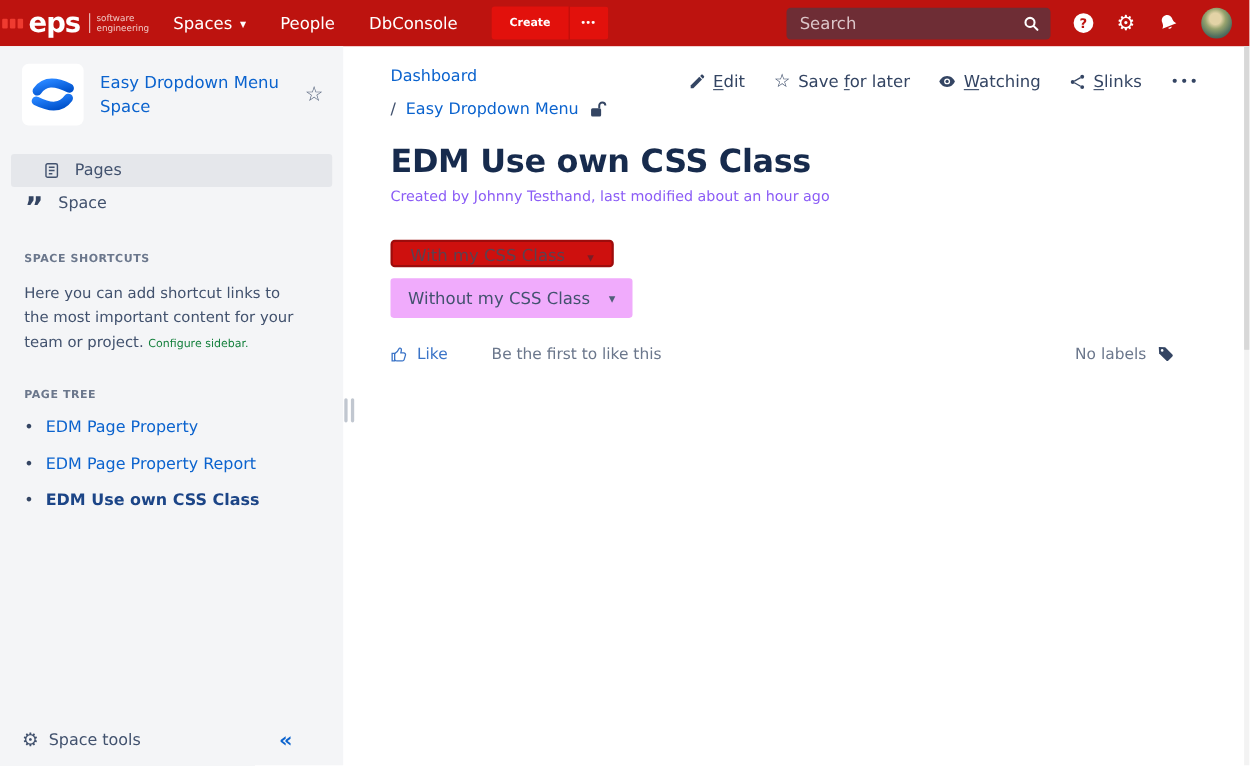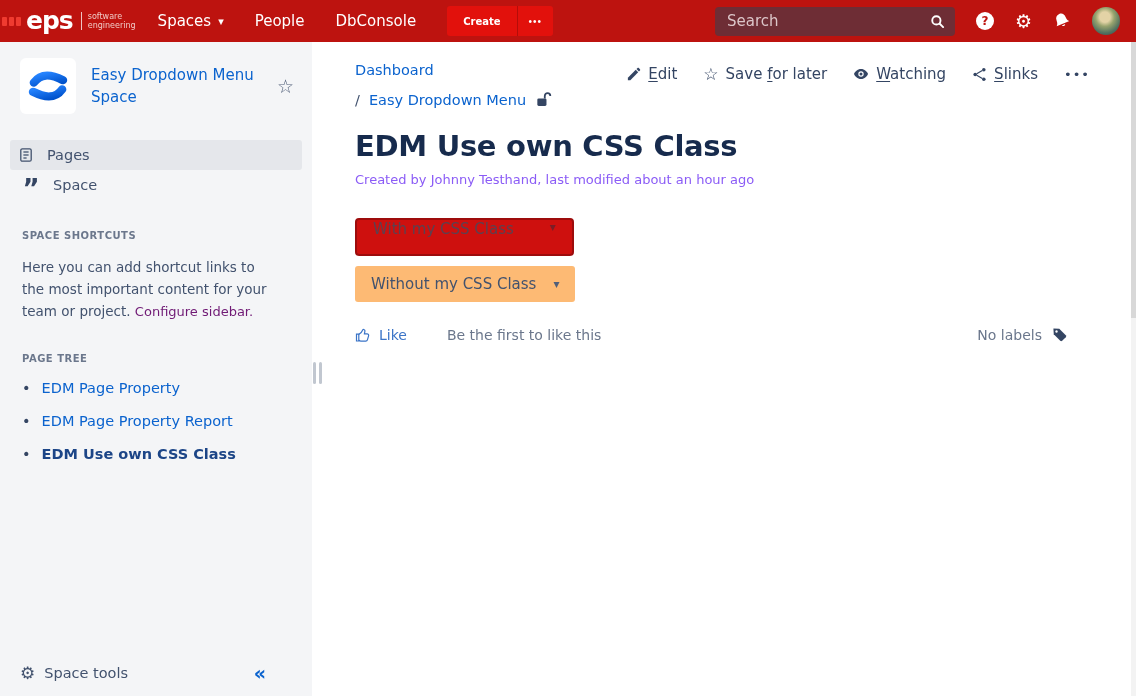--- a/index.html
+++ b/index.html
@@ -37,26 +37,26 @@
   .shell { display:flex; height:654px; position:relative; }
 
   
   .sidebar { width:312px; background:#f4f5f7; position:relative; flex-shrink:0; }
   .space-header { display:flex; align-items:center; gap:15px; padding:16px 18px 10px 20px; }
   .space-logo { width:56px; height:56px; background:#fff; border-radius:6px; display:flex; align-items:center; justify-content:center; flex-shrink:0; cursor:pointer; }
   .space-name { flex:1; color:#0b63ce; font-size:15px; line-height:22px; }
   .space-star { color:#505f79; font-size:19px; cursor:pointer; }
   .side-nav { margin-top:16px; }
   .side-item { display:flex; align-items:center; gap:13px; height:30px; padding-left:22px; font-size:14.5px; color:#42526e; cursor:pointer; }
-  .side-item.selected { background:#e5e7eb; border-radius:3px; margin:0 10px; padding-left:8px; }
+  .side-item.selected { background:#e5e7eb; border-radius:3px; margin:0 10px; padding-left:29px; }
   .quote-glyph { display:inline-block; width:18px; text-align:center; font-size:26px; font-weight:bold; line-height:14px; color:#344563; transform:translateY(4px); }
   .side-section { margin:30px 22px 0; }
   .side-heading { font-size:10px; font-weight:bold; color:#6b778c; letter-spacing:.5px; margin-bottom:15px; }
   .shortcut-text { font-size:13.5px; color:#42526e; line-height:22px; max-width:250px; }
-  .configure-link { color:#701a75; font-size:13px; }
+  .configure-link { color:#15803d; font-size:10px; }
   .tree-item { display:flex; align-items:flex-start; gap:11px; margin-bottom:14px; font-size:14.5px; line-height:19px; }
   .tree-bullet { color:#344563; }
   .tree-link { color:#0b63ce; }
   .tree-link.current { color:#1c4587; font-weight:bold; }
   .side-footer { position:absolute; left:0; right:0; bottom:0; height:46px; display:flex; align-items:center; padding:0 20px; }
   .space-tools { display:flex; align-items:center; gap:9px; color:#42526e; font-size:14.5px; cursor:pointer; }
   .gear-side { font-size:17px; color:#42526e; line-height:17px; }
   .collapse-btn { margin-left:auto; margin-right:26px; color:#0b63ce; font-size:19px; font-weight:bold; cursor:pointer; }
   .grip { position:absolute; left:313px; top:320px; display:flex; gap:3px; cursor:col-resize; }
   .grip i { width:3px; height:22px; background:#c1c7d0; border-radius:2px; display:block; }
@@ -69,23 +69,23 @@
   .crumb-line2 { margin-top:13px; display:flex; align-items:center; gap:9px; font-size:14.5px; color:#42526e; }
   .crumb-line2 a { color:#0b63ce; }
   .actions { display:flex; align-items:center; gap:26px; margin-top:2px; font-size:15px; color:#344563; }
   .action { display:flex; align-items:center; gap:7px; cursor:pointer; }
   .action u { text-underline-offset:2px; }
   .more-dots { font-size:13px; letter-spacing:1px; cursor:pointer; color:#344563; }
   .page-title { margin-top:21px; font-size:29px; font-weight:bold; color:#172b4d; letter-spacing:-.3px; }
   .byline { margin-top:9px; font-size:13px; color:#8b5cf6; }
   .btn-row1 { margin-top:31px; }
   .btn-row2 { margin-top:10px; }
-  .btn-red { display:inline-flex; align-items:flex-start; gap:36px; height:38px; padding:0 16px; background:#ce100e; border:2px solid #9d0c0c; border-radius:4px; color:#5c4150; font-size:15px; font-family:inherit; cursor:pointer; }
+  .btn-red { display:inline-flex; align-items:flex-end; gap:20px; height:25px; padding:0 16px; background:#ce100e; border:2px solid #9d0c0c; border-radius:4px; color:#5c4150; font-size:15px; font-family:inherit; cursor:pointer; }
   .btn-red .caret { color:#7a1d26; font-size:12px; }
-  .btn-gray { display:inline-flex; align-items:center; gap:17px; height:36px; padding:0 16px; background:#fdba74; border:none; border-radius:3px; color:#42526e; font-size:15px; font-family:inherit; cursor:pointer; }
+  .btn-gray { display:inline-flex; align-items:center; gap:17px; height:36px; padding:0 16px; background:#f0abfc; border:none; border-radius:3px; color:#42526e; font-size:15px; font-family:inherit; cursor:pointer; }
   .btn-gray .caret { color:#505f79; font-size:12px; }
   .like-row { margin-top:24px; display:flex; align-items:center; font-size:14px; }
   .like-btn { display:flex; align-items:center; gap:8px; color:#3b74c7; cursor:pointer; }
   .like-hint { margin-left:40px; color:#6b778c; }
   .labels-group { margin-left:auto; margin-right:22px; display:flex; align-items:center; gap:9px; color:#6b778c; cursor:pointer; }
   .comment-row { margin-top:28px; display:flex; gap:15px; }
   .comment-avatar { width:30px; height:30px; border-radius:50%; flex-shrink:0;
     background:radial-gradient(circle at 46% 36%, #e3d3a6 0 22%, #97a36e 40%, #51705f 68%, #2e444b 100%); }
   .comment-box { flex:1; margin-right:22px; height:67px; background:#fbfcfd; border:1px solid #e4e7ed; border-radius:3px; padding:12px 16px; color:#344563; font-size:15px; cursor:text; }
 

